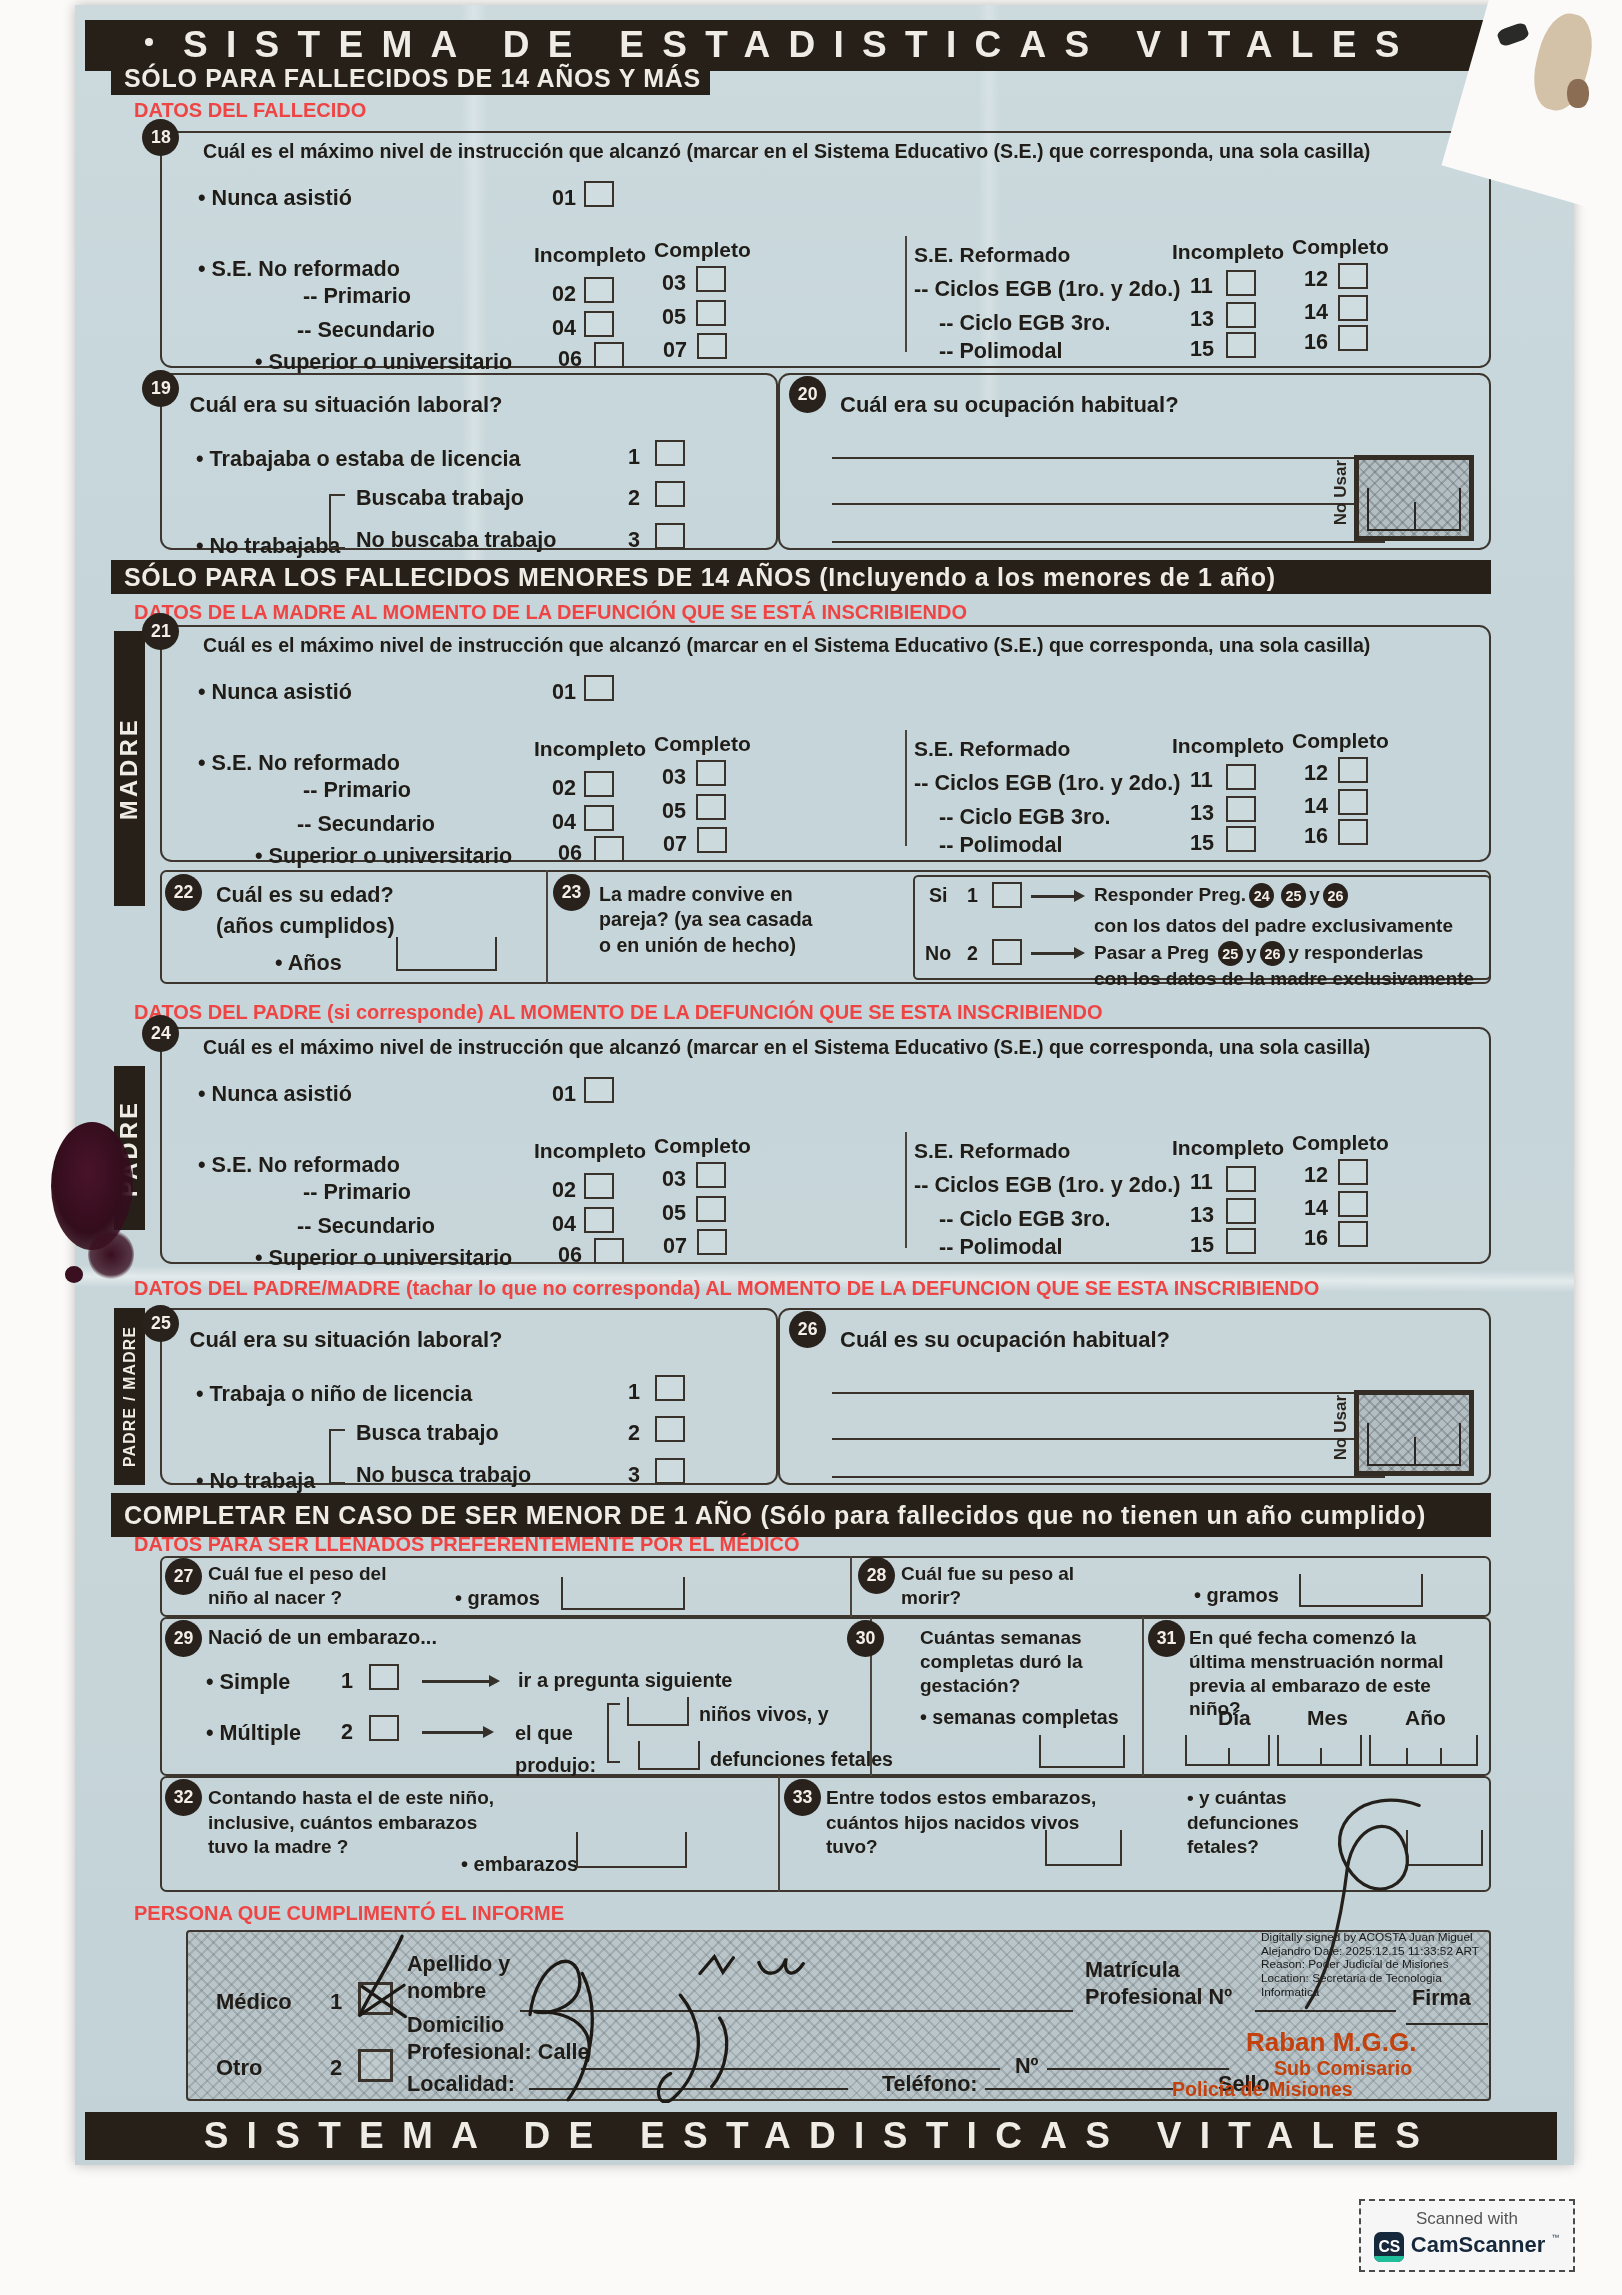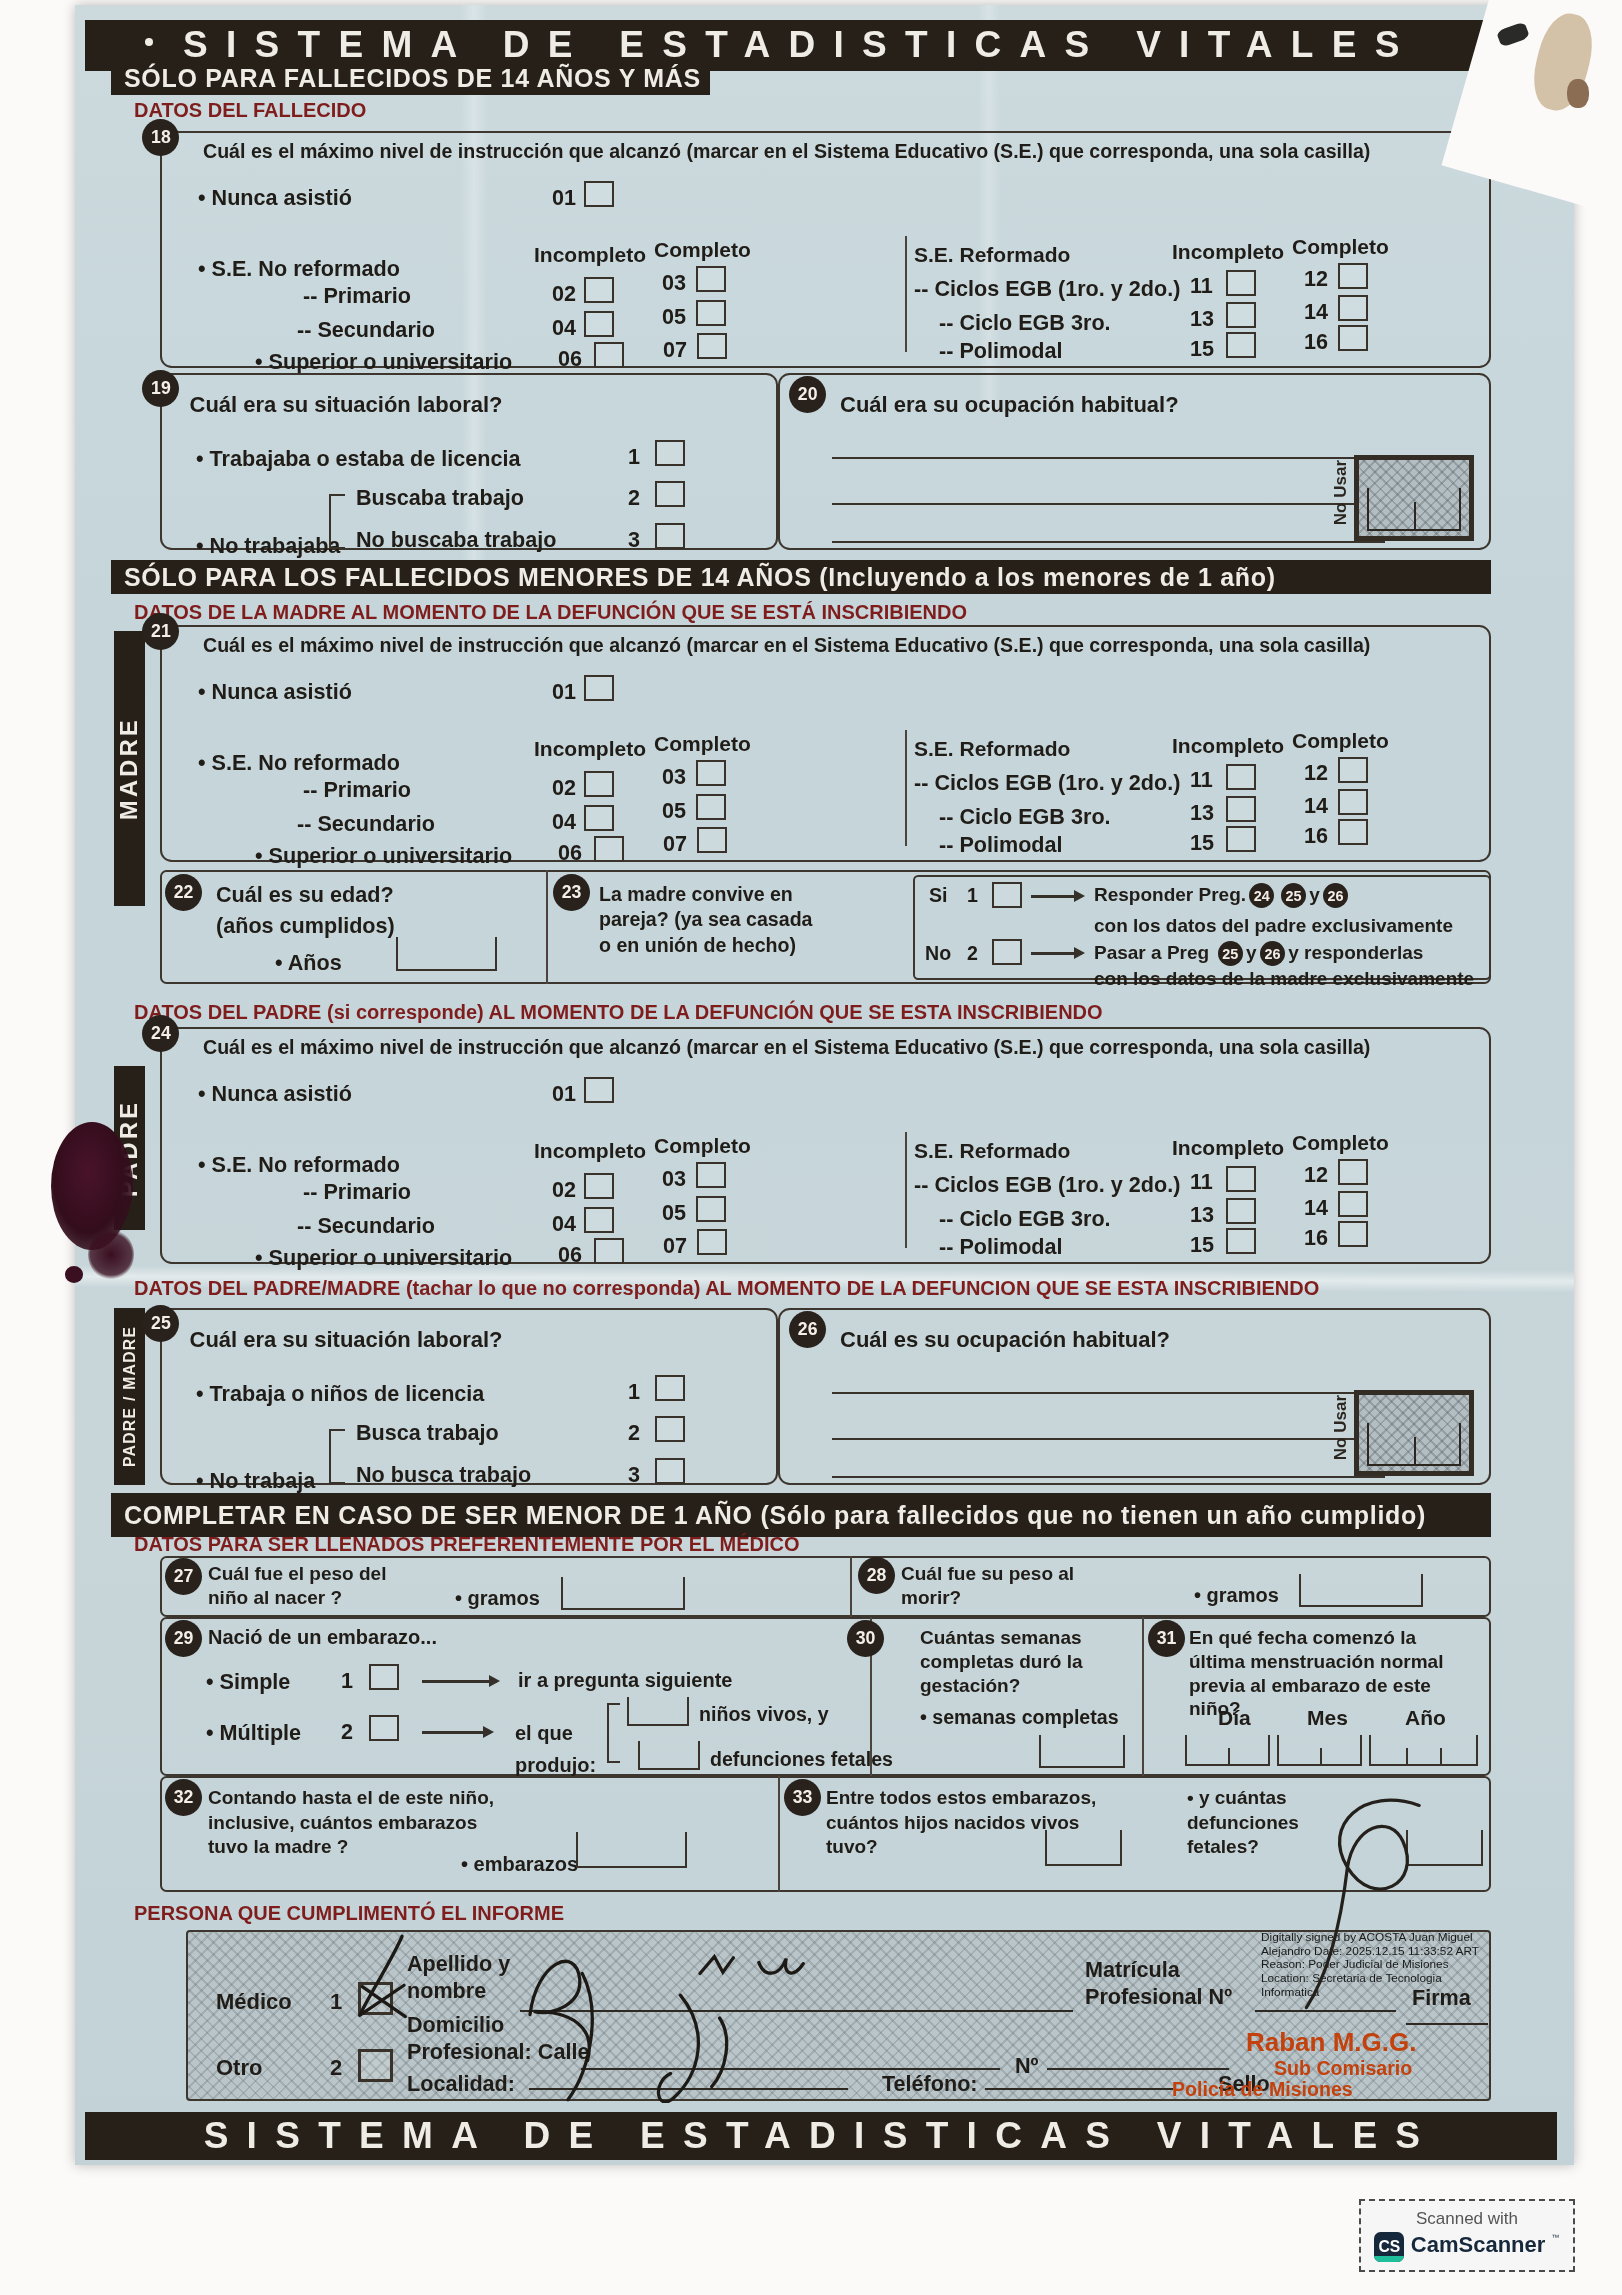--- a/index.html
+++ b/index.html
@@ -5,21 +5,21 @@
   * { margin:0; padding:0; box-sizing:border-box; font-family:"Liberation Sans", sans-serif; }
   body { width:1622px; height:2295px; position:relative; background:#fbfaf8; overflow:hidden; }
   #sheet { position:absolute; left:75px; top:5.2px; width:1499px; height:2160px;
     background:linear-gradient(180deg,#ccdade 0%,#c5d5d9 30%,#c8d6da 70%,#c2d2d6 100%);
     box-shadow:0 0 11.8px rgba(0,0,0,.25); }
   .crease { position:absolute; background:linear-gradient(90deg,transparent,rgba(255,255,255,.55),transparent); pointer-events:none; }
   .abs { position:absolute; }
   .banner { position:absolute; background:#262019; color:#efece5; font-weight:bold; overflow:hidden; white-space:nowrap; display:flex; align-items:center; }
   .banner.big { font-size:37px; letter-spacing:18.3px; }
   .banner.sub { font-size:25px; letter-spacing:0.7px; padding-left:13px; }
-  .seclabel { position:absolute; font-weight:bold; font-size:20px; color:#7f1d1d; white-space:nowrap; }
+  .seclabel { position:absolute; font-weight:bold; font-size:20px; color:#ef4444; white-space:nowrap; }
   .qbox { position:absolute; border:2.6px solid #3d362e; border-radius:11.8px; }
   .circle { position:absolute; background:#29221c; color:#f3efe8; border-radius:50%; width:37px; height:37px;
     display:flex; align-items:center; justify-content:center; font-weight:bold; font-size:17.7px; z-index:4; }
   .badge { display:inline-flex; width:25px; height:25px; background:#29221c; color:#f3efe8; border-radius:50%;
     align-items:center; justify-content:center; font-size:14.4px; font-weight:bold; margin:0 3.3px; vertical-align:middle; }
   .cb { position:absolute; width:30px; height:26px; border:2.6px solid #39322a; background:rgba(255,255,255,.12); }
   .lbl { position:absolute; font-weight:bold; font-size:21.6px; color:#201c17; white-space:nowrap; }
   .blt::before { content:"•  "; }
   .qtext { position:absolute; font-weight:bold; font-size:19.6px; color:#201c17; }
   .colhdr { position:absolute; font-weight:bold; font-size:21px; color:#201c17; white-space:nowrap; }
@@ -326,21 +326,21 @@
   <div class="code e-c16">16</div>
     <div class="cb e-cb16"></div>
 </div>
 
 <div class="seclabel" style="left:134px; top:1277px;">DATOS DEL PADRE/MADRE (tachar lo que no corresponda) AL MOMENTO DE LA DEFUNCION QUE SE ESTA INSCRIBIENDO</div>
 <div class="vertbar" style="left:114px; top:1308px; width:31px; height:177px; font-size:15.7px; letter-spacing:1.3px;">PADRE / MADRE</div>
 
 <div class="qbox labor" style="left:160px; top:1308px;">
   <div class="circle l-circle">25</div>
   <div class="qtext l-q" style="font-size:22px;">Cuál era su situación laboral?</div>
-  <div class="lbl blt l-o1">Trabaja o niños de licencia</div>
+  <div class="lbl blt l-o1">Trabaja o niño de licencia</div>
   <div class="code l-c1">1</div>
     <div class="cb l-cb1"></div>
   <div class="lbl blt l-o2">No trabaja</div>
   <div class="abs l-brk"></div>
   <div class="lbl l-o2a">Busca  trabajo</div>
   <div class="code l-c2">2</div>
     <div class="cb l-cb2"></div>
   <div class="lbl l-o2b">No busca trabajo</div>
   <div class="code l-c3">3</div>
     <div class="cb l-cb3"></div>

